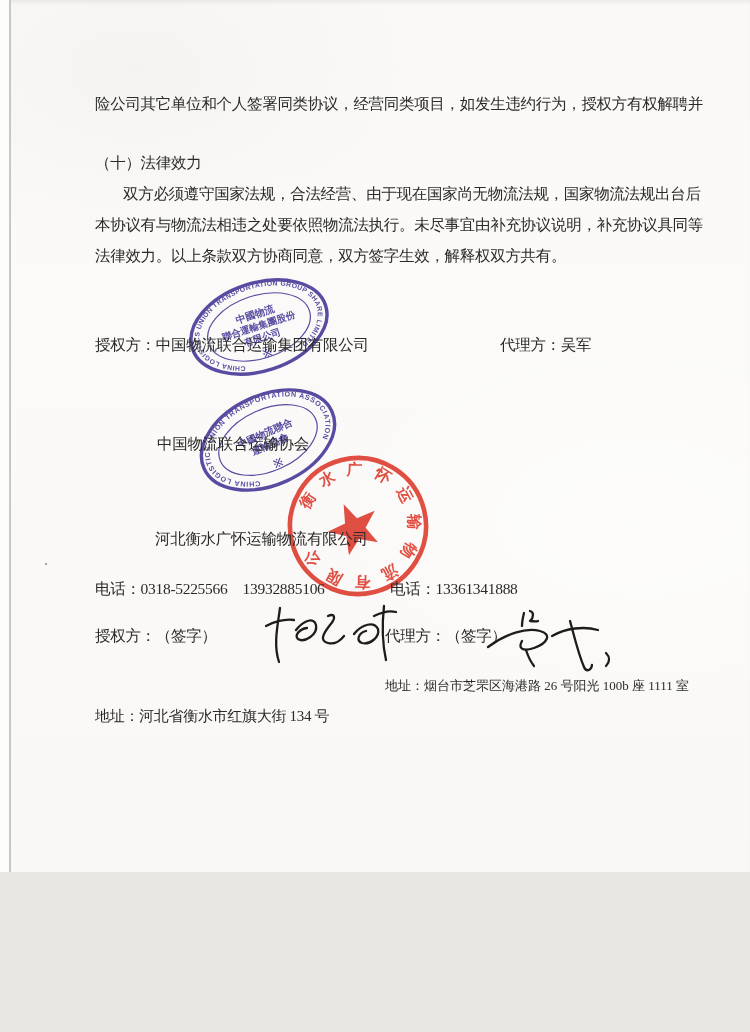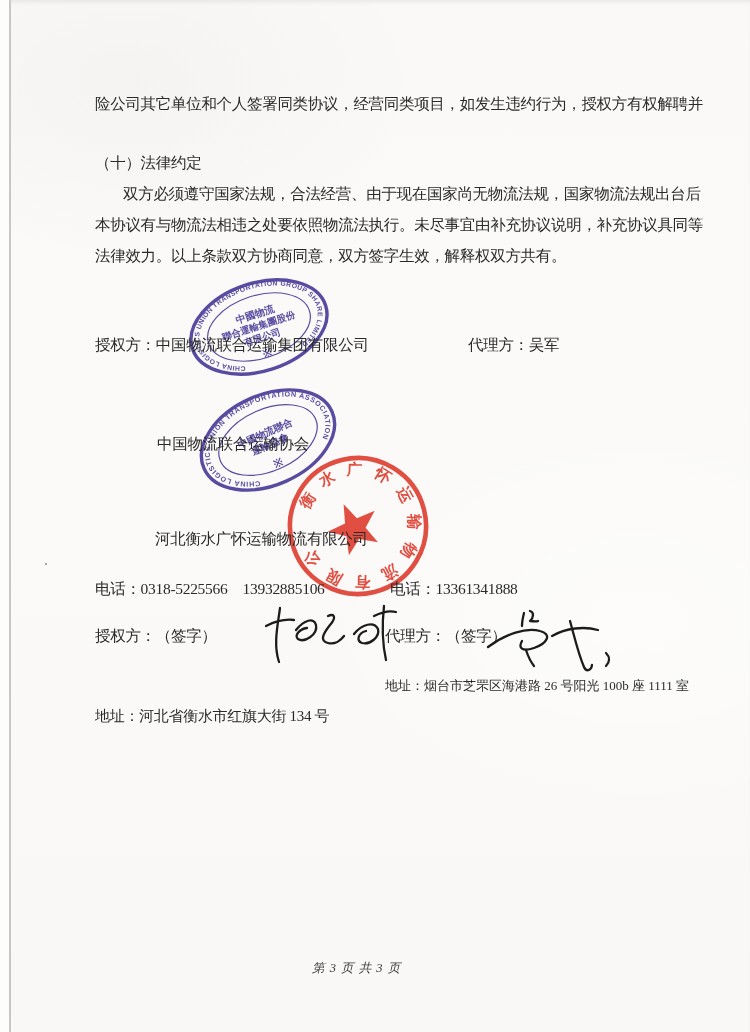--- a/index.html
+++ b/index.html
@@ -1,17 +1,17 @@
 <!DOCTYPE html>
 <html><head>
 <meta charset="utf-8">
 <style>
   html,body{margin:0;padding:0;background:#e9e7e4;}
   .page{
-    position:relative;width:750px;height:1032px;overflow:hidden;
+    position:relative;width:750px;height:872px;overflow:hidden;
     background:
       radial-gradient(ellipse 420px 260px at 18% 8%, rgba(0,0,0,0.025), transparent 70%),
       radial-gradient(ellipse 500px 300px at 85% 60%, rgba(255,255,255,0.5), transparent 70%),
       linear-gradient(180deg,#faf9f7 0%,#fbfaf8 40%,#faf8f6 100%);
     box-shadow: inset 0 4px 6px -4px rgba(0,0,0,0.12);
     font-family:"Liberation Serif","DejaVu Serif",serif;color:#262626;
   }
   .edge-strip{position:absolute;left:0;top:0;bottom:0;width:9px;background:#fdfdfc;border-right:2px solid #cac7c3;}
   .tl{position:absolute;font-size:15.5px;line-height:20px;letter-spacing:-0.3px;white-space:nowrap;color:#2a2a2a;}
   .tl.small{font-size:13px;letter-spacing:0;}
@@ -27,42 +27,42 @@
 </style>
 </head>
 <body>
 
 <div class="page">
 
   <div class="edge-strip"></div>
   <div class="speck" style="left:45px;top:563px"></div>
 
   <div class="tl" style="left:95px;top:94px">险公司其它单位和个人签署同类协议，经营同类项目，如发生违约行为，授权方有权解聘并</div>
-  <div class="tl" style="left:95px;top:153px">（十）法律约定</div>
+  <div class="tl" style="left:95px;top:153px">（十）法律效力</div>
   <div class="tl" style="left:123px;top:184px">双方必须遵守国家法规，合法经营、由于现在国家尚无物流法规，国家物流法规出台后</div>
   <div class="tl" style="left:95px;top:215px">本协议有与物流法相违之处要依照物流法执行。未尽事宜由补充协议说明，补充协议具同等</div>
   <div class="tl" style="left:95px;top:246px">法律效力。以上条款双方协商同意，双方签字生效，解释权双方共有。</div>
 
   <svg class="stamp" style="left:174px;top:267px" width="170" height="120" viewBox="-85 -60 170 120">
     <g transform="rotate(-18)" stroke="#4b3d9e" fill="#4b3d9e">
       <ellipse cx="0" cy="0" rx="70" ry="44" fill="none" stroke-width="3.4"></ellipse>
       <ellipse cx="0" cy="0" rx="53" ry="31.5" fill="none" stroke-width="1.2"></ellipse>
       <path id="ring1" d="M -25 33 A 61 37.5 0 1 1 25 33" fill="none" stroke="none"></path>
       <text class="seal-en" font-size="6.8" letter-spacing="0.4" stroke="none">
         <textPath href="#ring1">CHINA LOGISTICS UNION TRANSPORTATION GROUP SHARE LIMITED</textPath>
       </text>
       <text class="seal-cn" x="0" y="-10" font-size="10" text-anchor="middle" stroke="none">中國物流</text>
       <text class="seal-cn" x="0" y="2" font-size="9.5" text-anchor="middle" stroke="none">聯合運輸集團股份</text>
       <text class="seal-cn" x="0" y="14" font-size="9.5" text-anchor="middle" stroke="none">有限公司</text>
       <text class="seal-cn" x="0" y="31" font-size="11" text-anchor="middle" stroke="none">※</text>
     </g>
   </svg>
 
   <div class="tl" style="left:95px;top:335px">授权方：中国物流联合运输集团有限公司</div>
-  <div class="tl" style="left:468px;top:335px">代理方：吴军</div>
+  <div class="tl" style="left:500px;top:335px">代理方：吴军</div>
 
   <svg class="stamp" style="left:183px;top:380px" width="170" height="120" viewBox="-85 -60 170 120">
     <g transform="rotate(-24)" stroke="#4b3d9e" fill="#4b3d9e">
       <ellipse cx="0" cy="0" rx="70" ry="45" fill="none" stroke-width="3.4"></ellipse>
       <ellipse cx="0" cy="0" rx="52" ry="31" fill="none" stroke-width="1.2"></ellipse>
       <path id="ring2" d="M -24 34 A 61 38 0 1 1 24 34" fill="none" stroke="none"></path>
       <text class="seal-en" font-size="7.2" letter-spacing="0.6" stroke="none">
         <textPath href="#ring2">CHINA LOGISTICS UNION TRANSPORTATION ASSOCIATION</textPath>
       </text>
       <text class="seal-cn" x="0" y="-4" font-size="9.8" text-anchor="middle" stroke="none">中國物流聯合</text>

